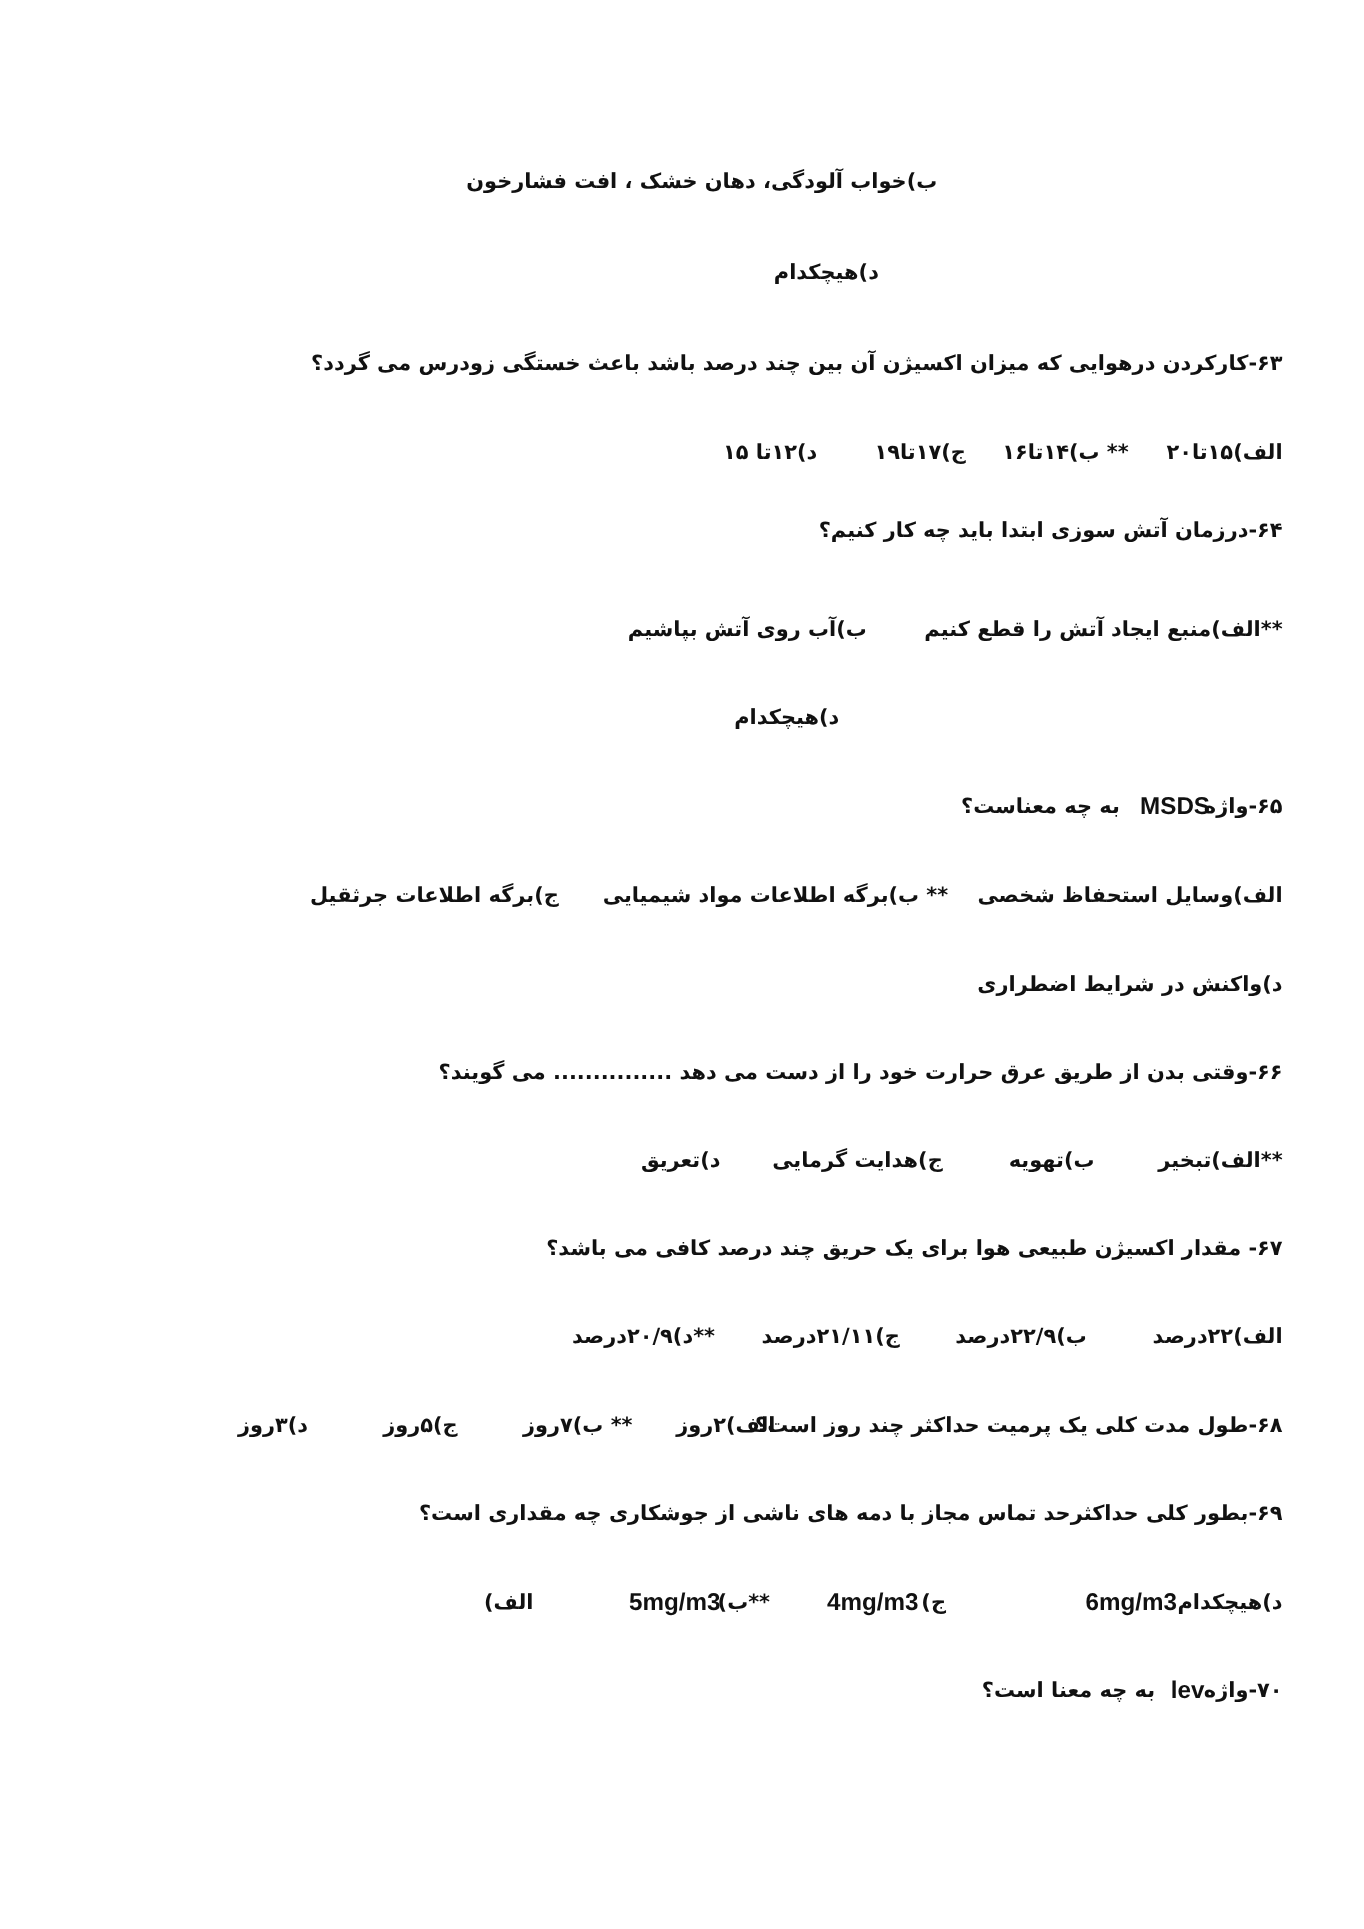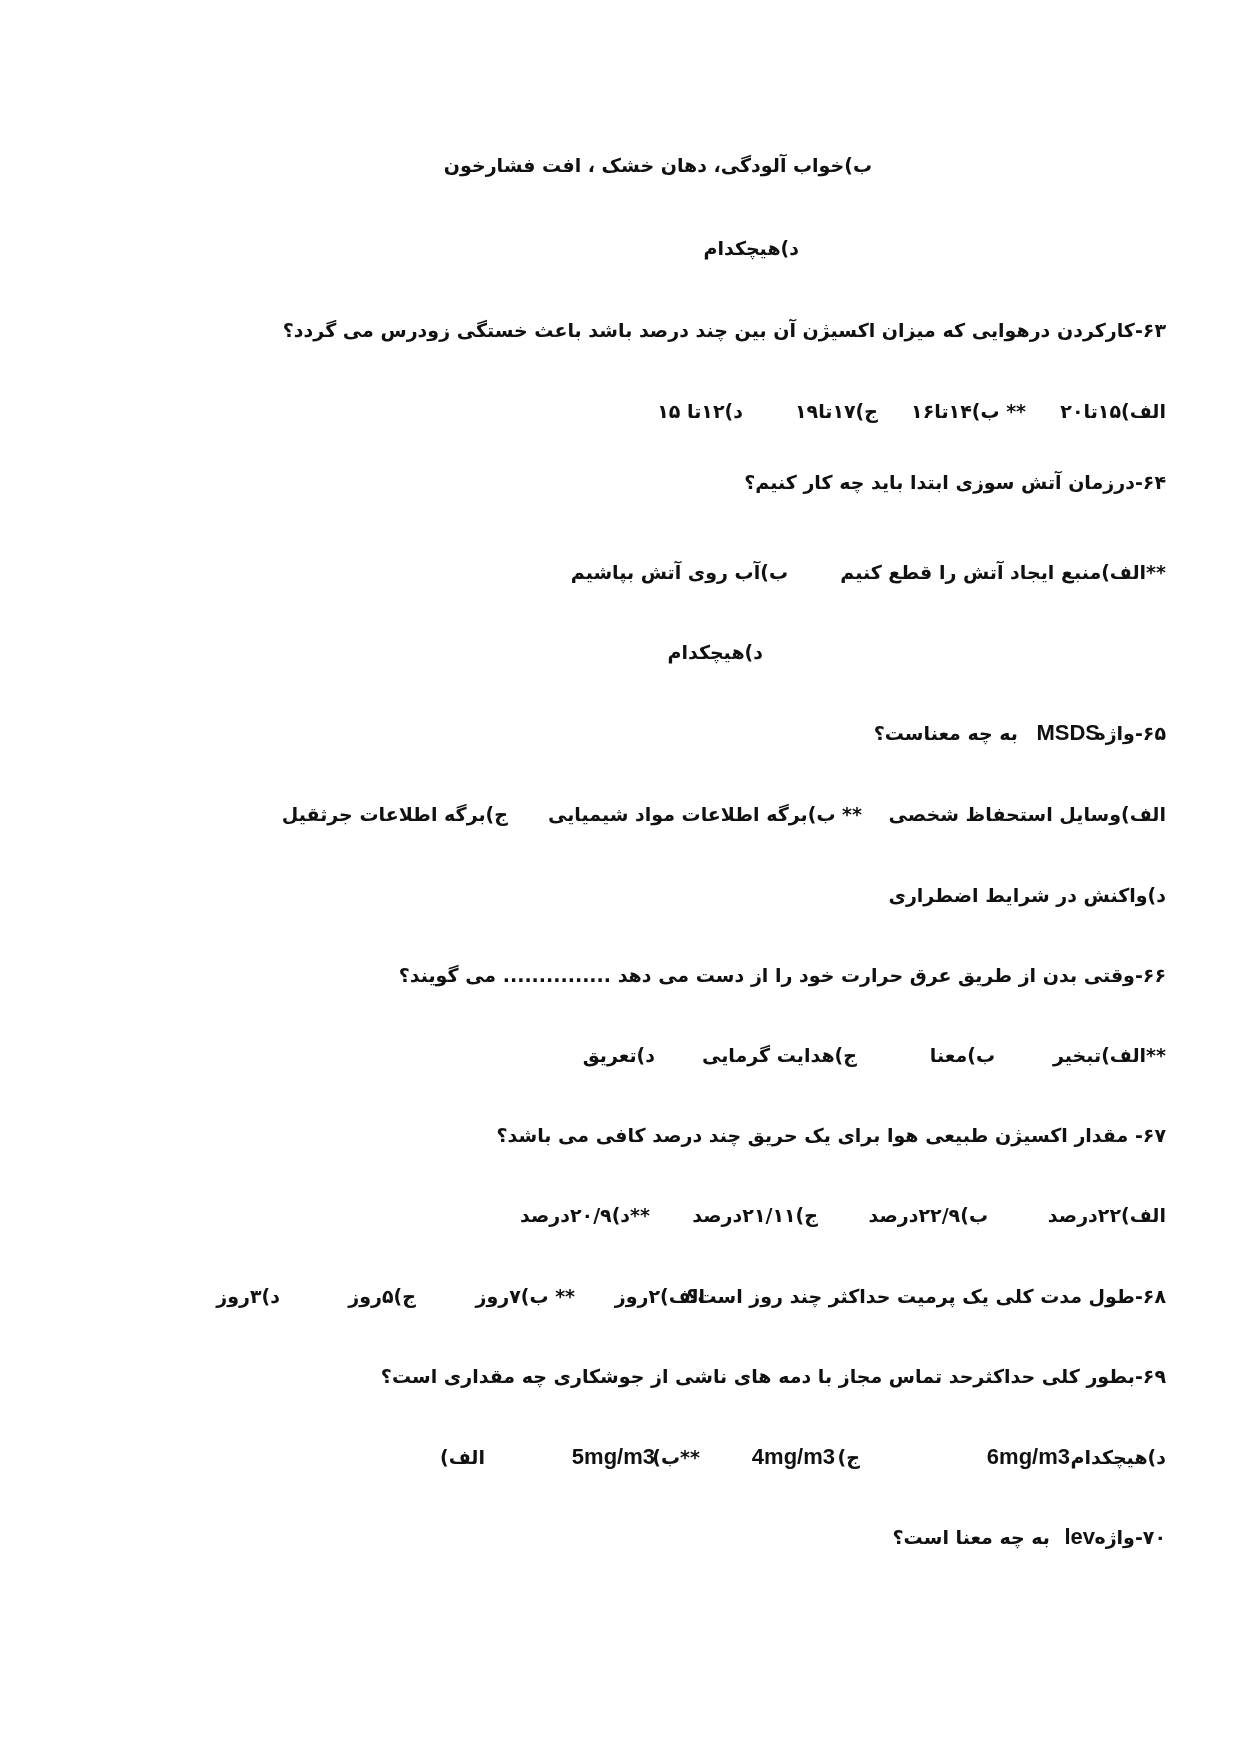--- a/index.html
+++ b/index.html
@@ -9,21 +9,21 @@
   .line { position: absolute; left: 0; width: 1240px; height: 40px; direction: rtl; }
   .seg { position: absolute; top: 0; white-space: nowrap; font-weight: bold;
          font-size: 19px; line-height: 40px; direction: rtl; unicode-bidi: plaintext; }
   .latin { font-family: "Liberation Sans", sans-serif; font-weight: bold; font-size: 22px; }
 </style>
 </head>
 <body>
 
 <div class="page" id="page">
     <div class="line" style="top: 145px;">
-      <span class="seg" style="right: 368px;">ب)خواب آلودگی، دهان خشک ، افت فشارخون</span>
+      <span class="seg" style="right: 388px;">ب)خواب آلودگی، دهان خشک ، افت فشارخون</span>
     </div>
     <div class="line" style="top: 228px;">
       <span class="seg" style="right: 441px;">د)هیچکدام</span>
     </div>
     <div class="line" style="top: 310px;">
       <span class="seg" style="right: 74px;">۶۳-کارکردن درهوایی  که میزان اکسیژن آن بین چند درصد باشد باعث خستگی زودرس می گردد؟</span>
     </div>
     <div class="line" style="top: 391px;">
       <span class="seg" style="right: 74px;">الف)۱۵تا۲۰</span>
       <span class="seg" style="right: 214px;">** ب)۱۴تا۱۶</span>
@@ -51,21 +51,21 @@
       <span class="seg" style="right: 732px;">ج)برگه اطلاعات جرثقیل</span>
     </div>
     <div class="line" style="top: 875px;">
       <span class="seg" style="right: 74px;">د)واکنش در شرایط اضطراری</span>
     </div>
     <div class="line" style="top: 955px;">
       <span class="seg" style="right: 74px;">۶۶-وقتی بدن از طریق عرق حرارت خود را از دست می دهد ............... می گویند؟</span>
     </div>
     <div class="line" style="top: 1035px;">
       <span class="seg" style="right: 74px; margin-left: 36px;">**الف)تبخیر</span>
-      <span class="seg" style="right: 245px;">ب)معنا</span>
+      <span class="seg" style="right: 245px;">ب)تهویه</span>
       <span class="seg" style="right: 383px;">ج)هدایت گرمایی</span>
       <span class="seg" style="right: 585px;">د)تعریق</span>
     </div>
     <div class="line" style="top: 1115px;">
       <span class="seg" style="right: 74px;">۶۷- مقدار اکسیژن طبیعی هوا برای یک حریق چند درصد کافی می باشد؟</span>
     </div>
     <div class="line" style="top: 1195px;">
       <span class="seg" style="right: 74px;">الف)۲۲درصد</span>
       <span class="seg" style="right: 252px;">ب)۲۲/۹درصد</span>
       <span class="seg" style="right: 422px;">ج)۲۱/۱۱درصد</span>

